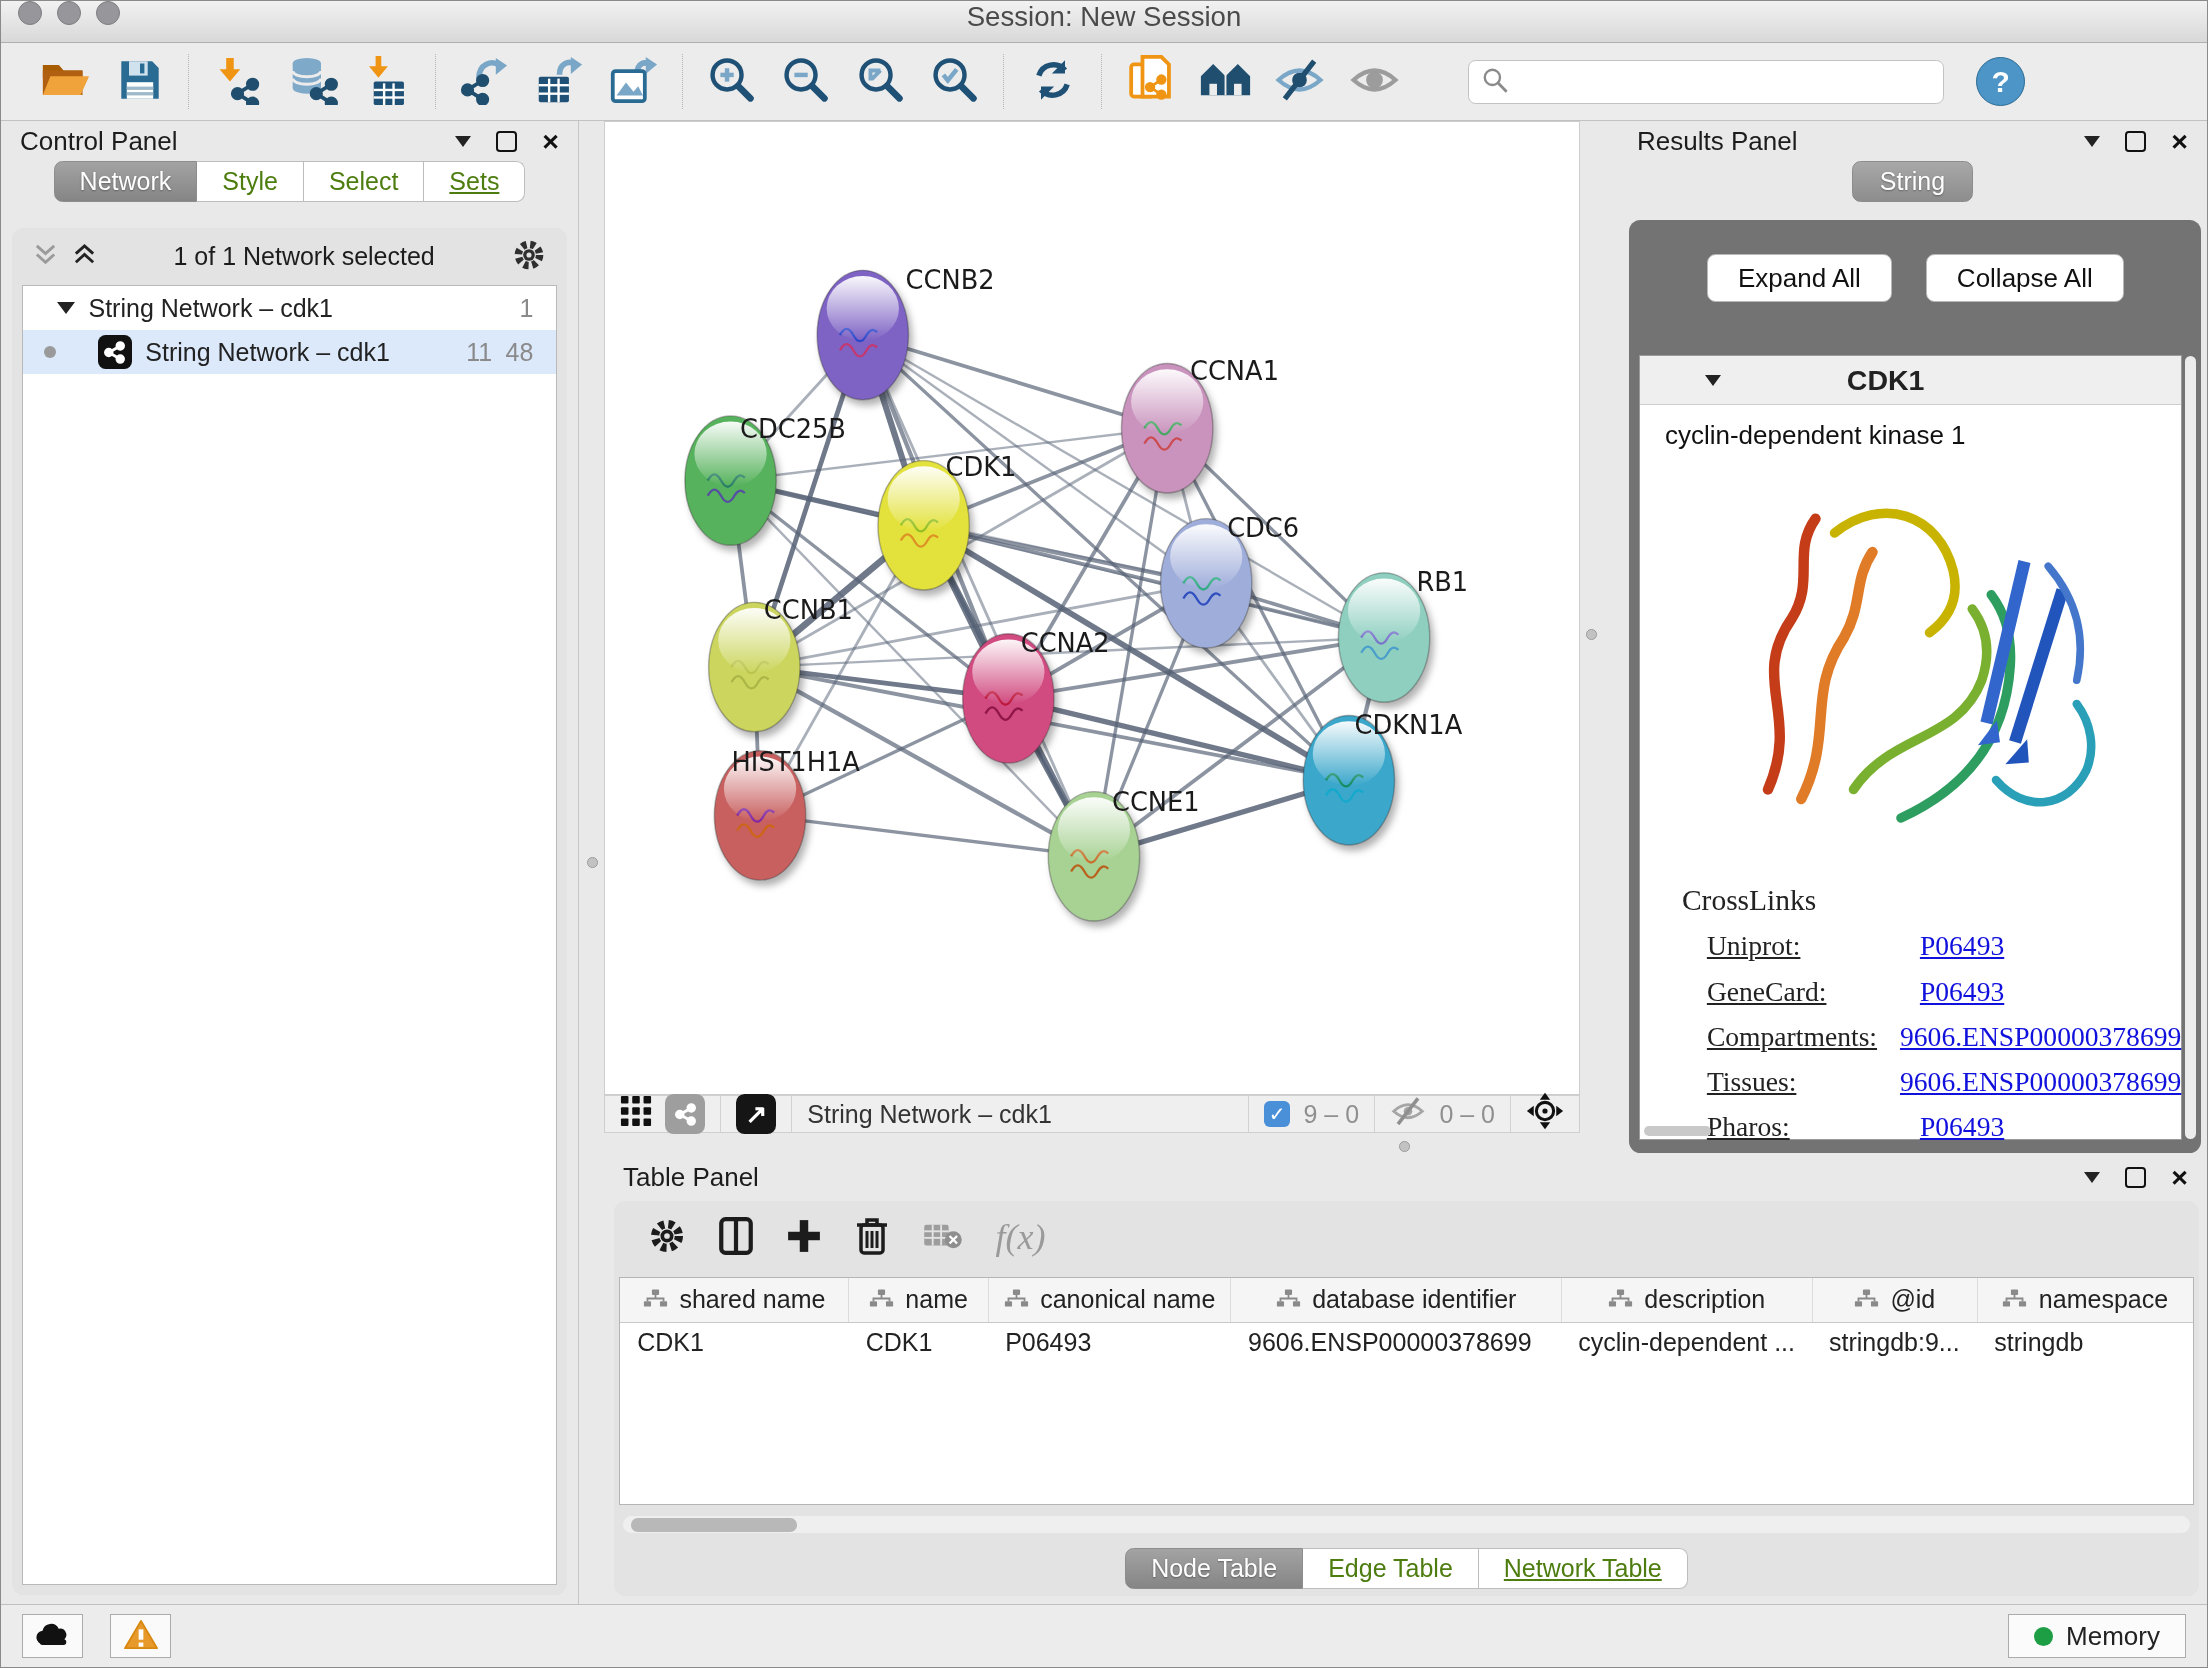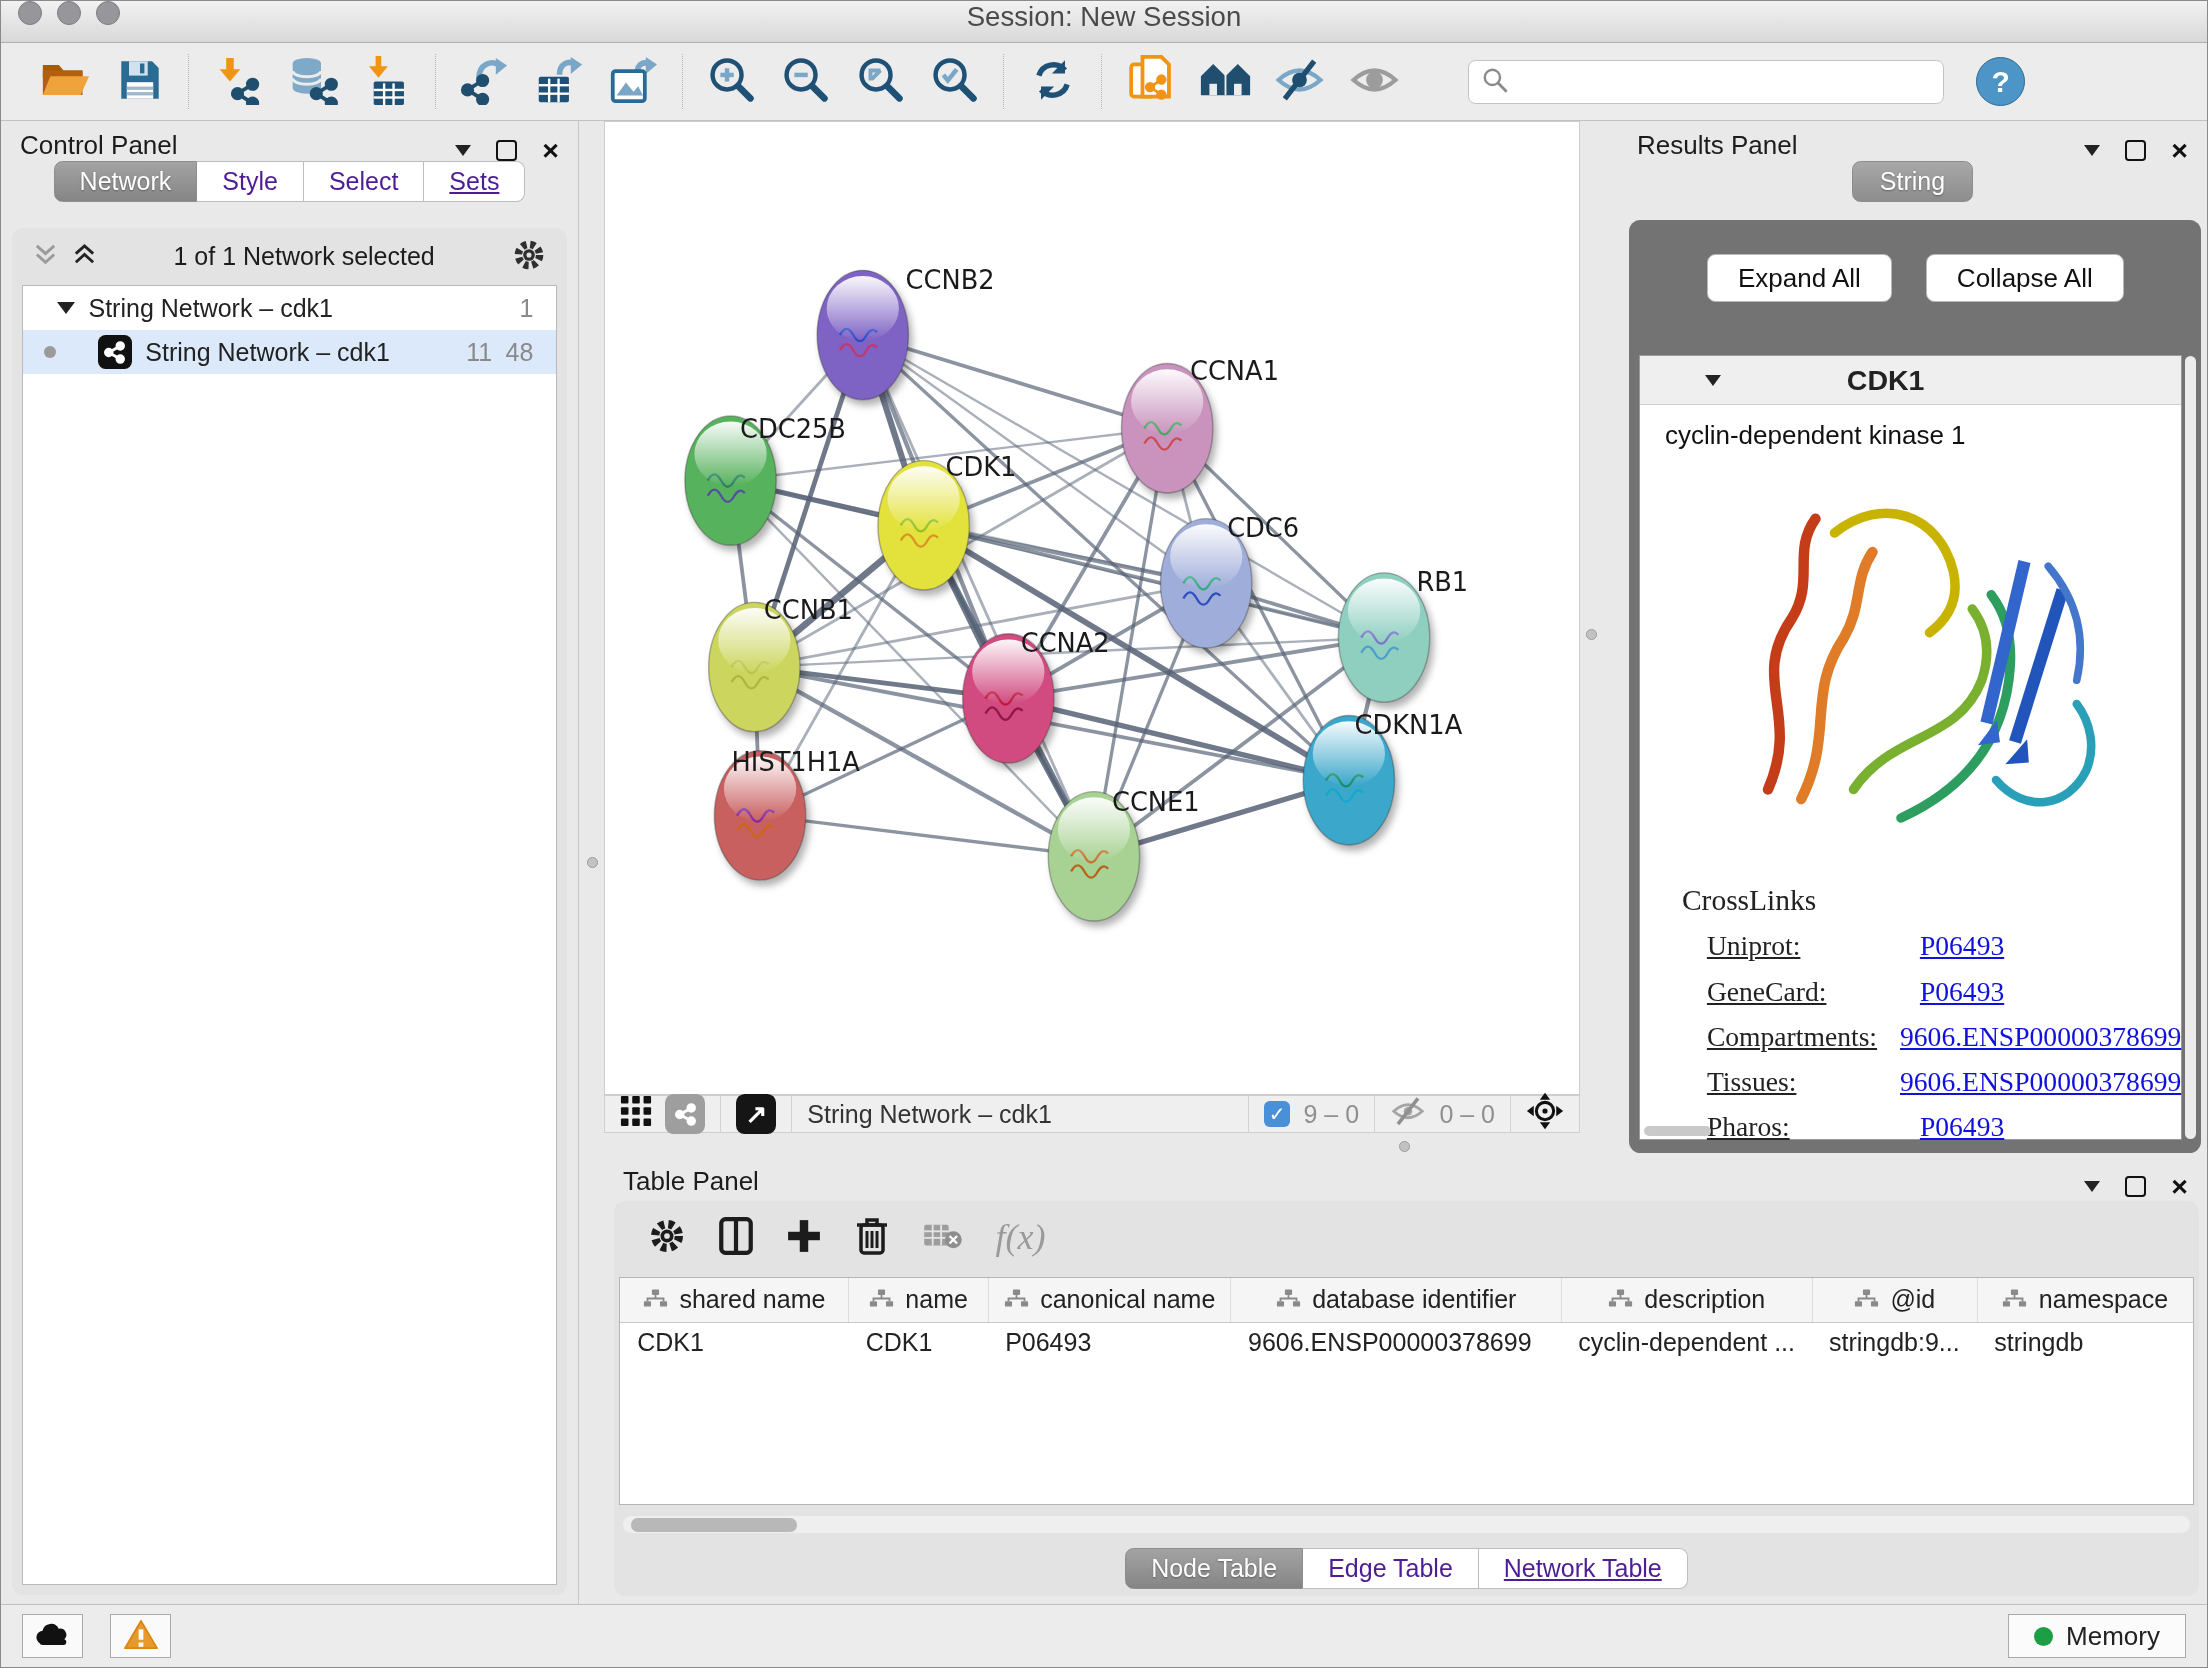--- a/index.html
+++ b/index.html
@@ -18,27 +18,27 @@
   .toolbar{position:absolute;top:42px;left:0;right:0;height:78px;background:#ececec;
     border-bottom:1px solid #c2c2c2;display:flex;align-items:center;padding-left:27px;}
   .tbtn{width:63px;height:63px;display:flex;align-items:center;justify-content:center;margin:0 5.7px;}
   .tsep{height:55px;border-left:1.9px dotted #b5b5b5;margin:0 11.4px;}
   .searchbox{display:flex;align-items:center;width:476px;height:44px;background:#fff;
     border:1px solid #c2c2c2;border-radius:7.6px;margin-left:57px;padding:0 11.4px;}
   .searchbox input{border:0;outline:0;flex:1;font-size:24px;font-family:"Liberation Sans",sans-serif;background:transparent;}
   .help-btn{width:49px;height:49px;border-radius:50%;background:#4d94c7;border:1.9px solid #2a6b93;
     color:#fff;font-size:30px;font-weight:bold;display:flex;align-items:center;justify-content:center;margin-left:32px;}
   
-  .panel-head{display:flex;align-items:flex-end;height:40px;padding:0 19px;font-size:26px;color:#1c1c1c;}
+  .panel-head{display:flex;align-items:center;height:40px;padding:0 19px;font-size:26px;color:#1c1c1c;}
   .panel-icons{margin-left:auto;display:flex;align-items:center;gap:25px;}
   .tri-down{width:0;height:0;border-left:8.6px solid transparent;border-right:8.6px solid transparent;border-top:11.4px solid #222;}
   .sq{width:21px;height:21px;border:2.9px solid #111;border-radius:3.8px;}
   .xx{font-size:28.5px;font-weight:bold;color:#111;line-height:21px;}
   .tabset{display:flex;justify-content:center;position:relative;z-index:2;}
-  .tab{padding:4.8px 25px;font-size:25px;background:#fff;border:1px solid #bdbdbd;border-left-width:0;color:#4c1d95;}
+  .tab{padding:4.8px 25px;font-size:25px;background:#fff;border:1px solid #bdbdbd;border-left-width:0;color:#4d7c0f;}
   .tab:first-child{border-radius:8.6px 0 0 8.6px;border-left-width:1px;}
   .tab:last-child{border-radius:0 8.6px 8.6px 0;text-decoration:underline;}
   .tab.active{background:linear-gradient(#a3a3a3,#858585);color:#fff;border-color:#8d8d8d;
     text-shadow:0 1px 1.9px rgba(0,0,0,.35);}
   .single-tab{padding:4.8px 27px;font-size:25px;border-radius:8.6px;background:linear-gradient(#a8a8a8,#8d8d8d);
     color:#fff;border:1px solid #8d8d8d;text-shadow:0 1px 1.9px rgba(0,0,0,.35);}
   
   .control-panel{position:absolute;top:120px;left:0;width:578px;bottom:63px;background:#e9e9e9;
     border-right:1px solid #c6c6c6;}
   .cp-inner{position:absolute;top:107px;left:11.4px;right:11.4px;bottom:9.5px;background:#e3e3e3;

